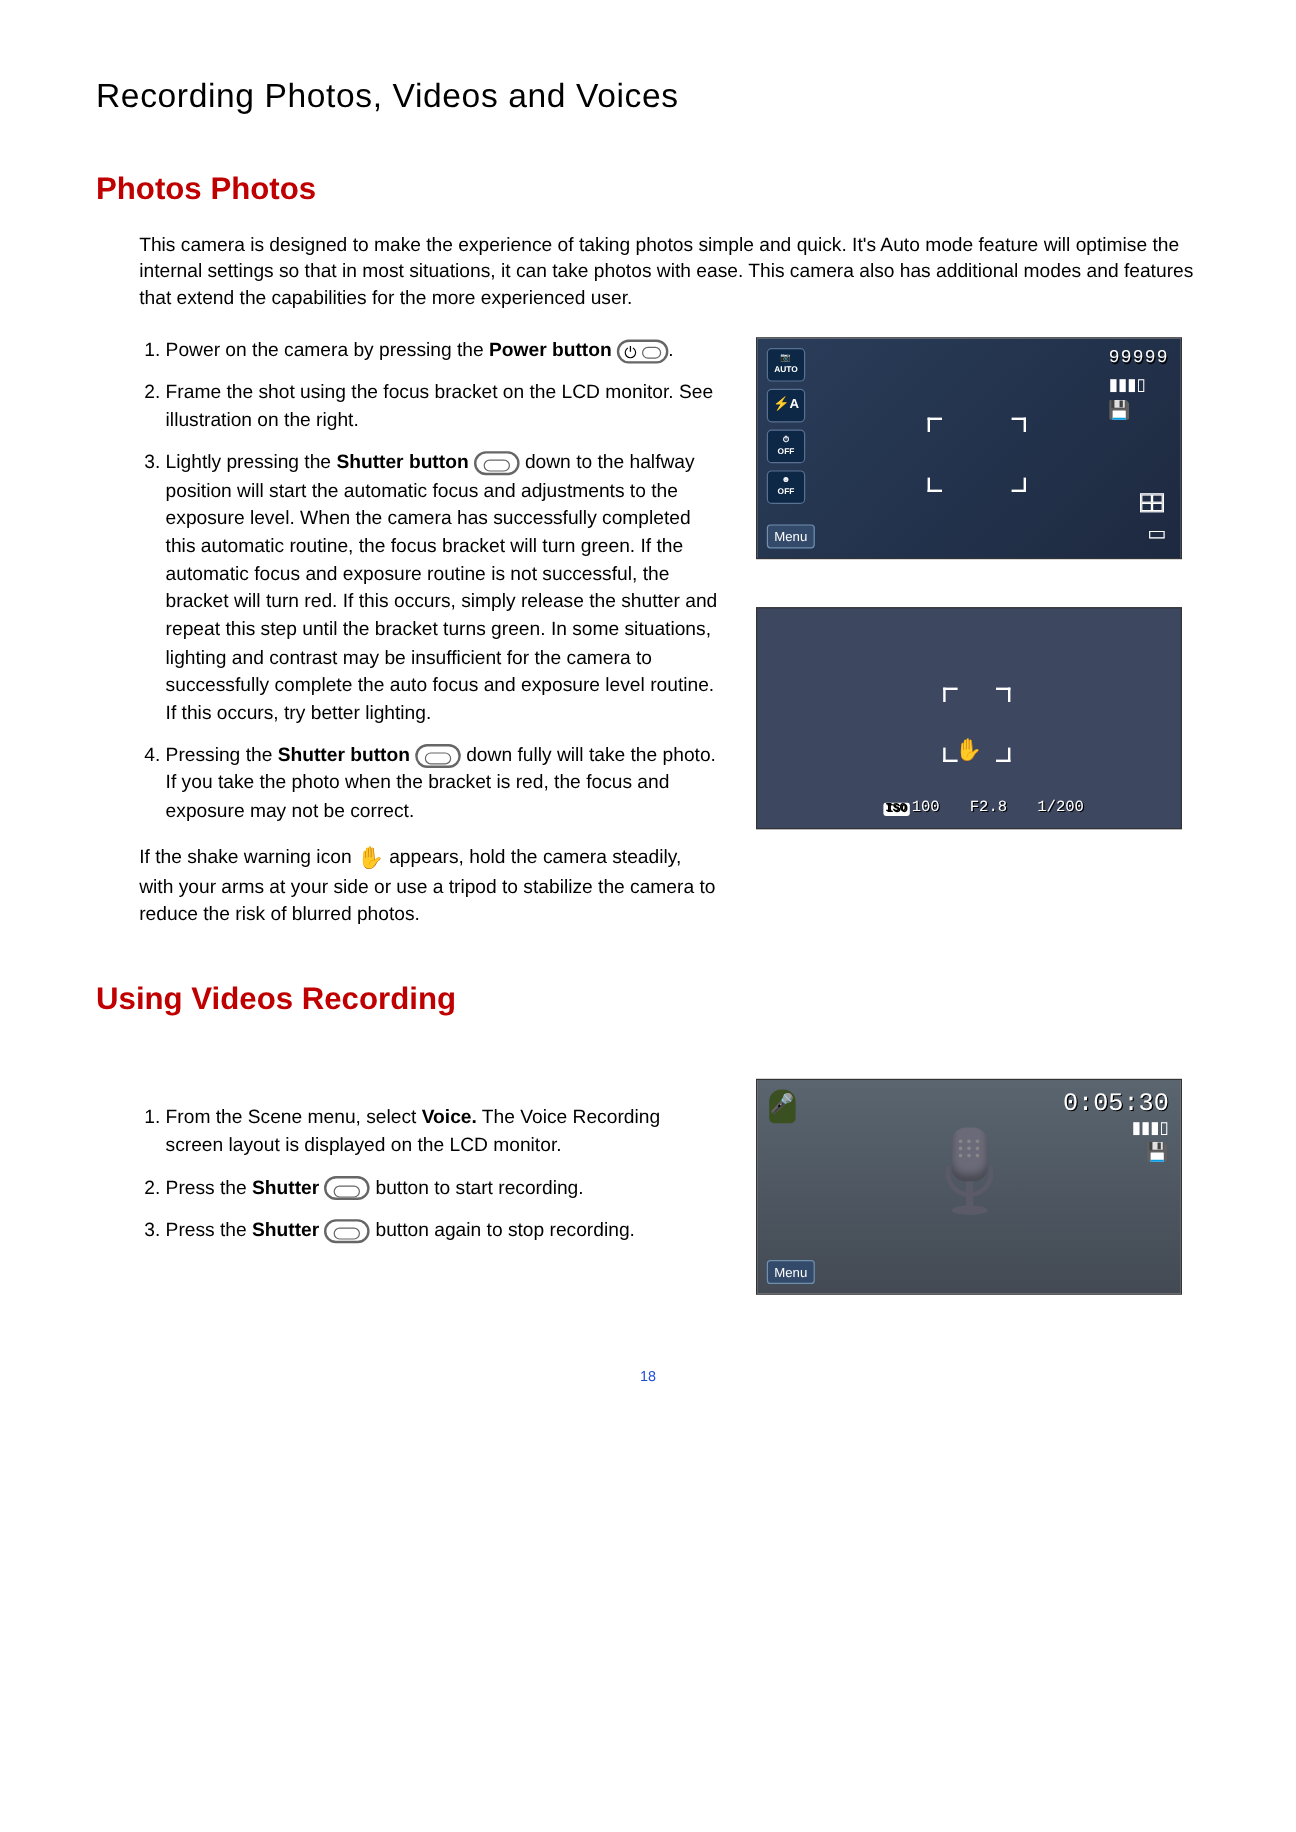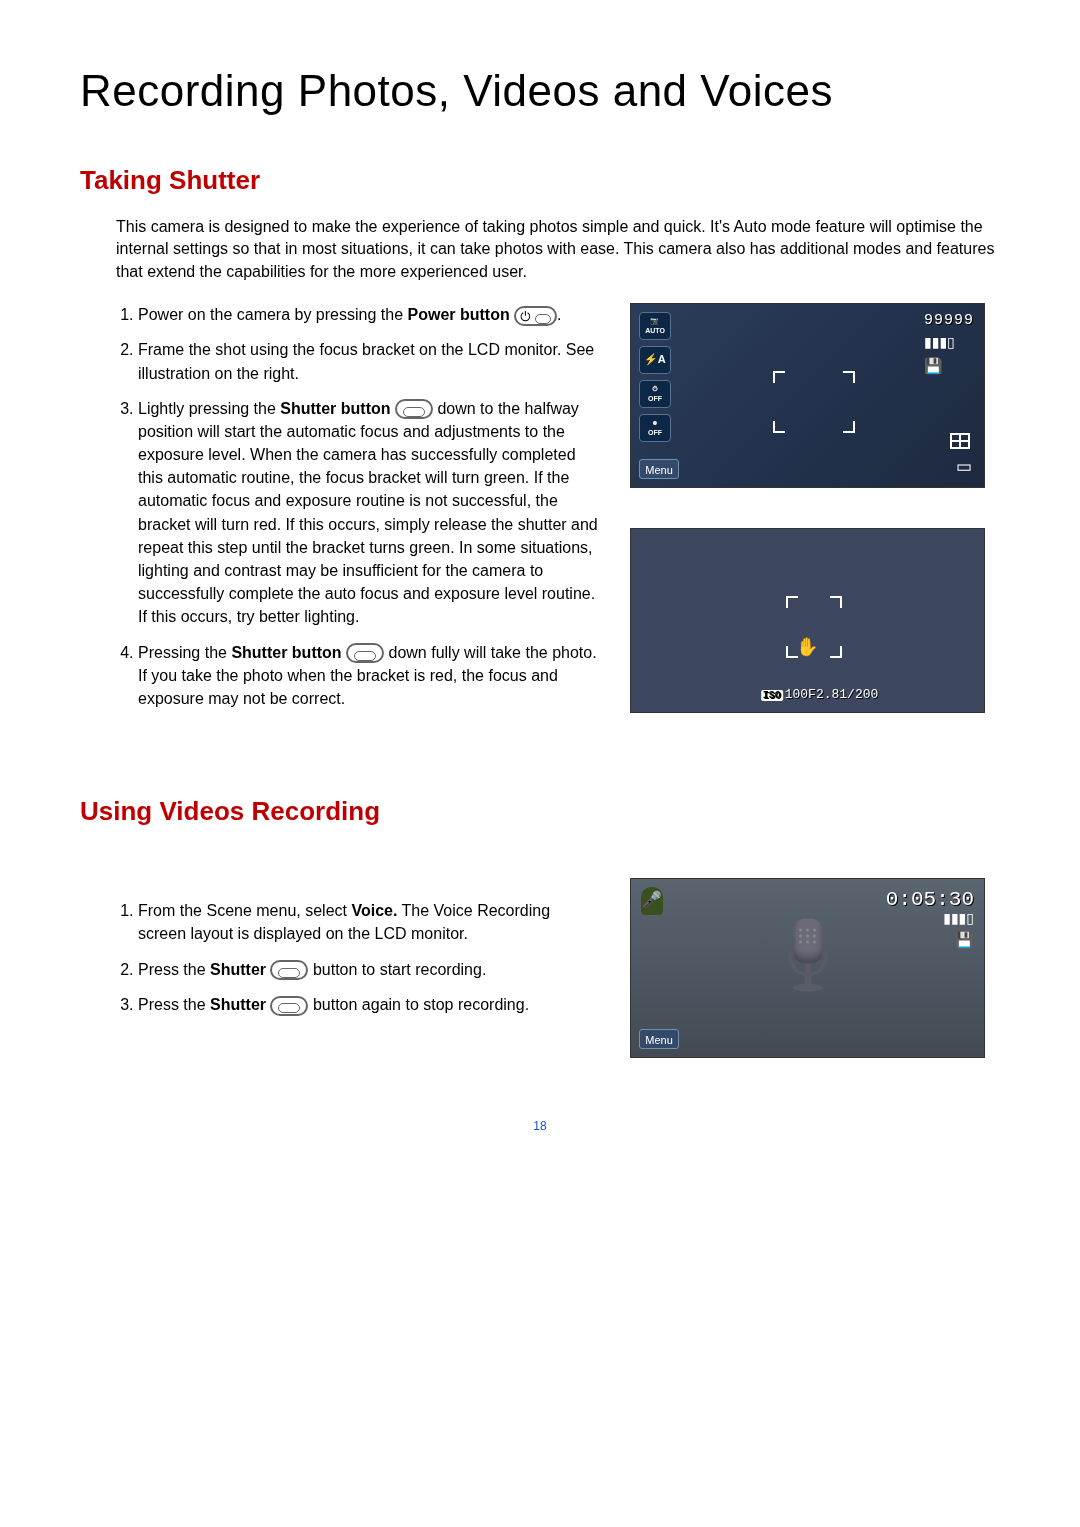--- a/index.html
+++ b/index.html
@@ -7,21 +7,21 @@
     font-family: Arial, Helvetica, sans-serif;
     background: #fff;
     width: 1080px;
     margin: 0 auto;
     padding: 60px 80px 40px 80px;
     color: #000;
     font-size: 16px;
     line-height: 1.4;
   }
   h1 {
-    font-size: 44px;
+    font-size: 28px;
     font-weight: 400;
     margin-bottom: 40px;
     letter-spacing: 0.5px;
   }
   h2 {
     font-size: 26px;
     font-weight: 700;
     color: #c00000;
     margin-bottom: 18px;
   }
@@ -185,20 +185,21 @@
     position: absolute;
     left: 50%; top: 58%;
     transform: translateX(-50%);
     font-size: 18px;
   }
   .exp-row {
     position: absolute;
     left: 50%; bottom: 8px;
     transform: translateX(-50%);
     display: flex;
+    gap: 25px;
     font-size: 13px;
     font-family: 'Courier New', monospace;
     text-shadow: 1px 1px 0 #000;
     padding-left: 24px;
   }
   .iso-badge {
     background: #fff;
     color: #000;
     font-weight: bold;
     padding: 0 2px;
@@ -279,41 +280,44 @@
     margin-top: 60px;
     color: #1d4ed8;
   }
   .flash-a { font-family: Arial; }
 </style>
 </head>
 <body>
 
 <h1>Recording Photos, Videos and Voices</h1>
 
-<h2>Taking Shutter</h2>
+<h2>Photos Photos</h2>
 
 <p class="intro">This camera is designed to make the experience of taking photos simple and quick.  It's Auto mode feature will optimise the internal settings so that in most situations, it can take photos with ease.  This camera also has additional modes and features that extend the capabilities for the more experienced user.</p>
 
 <div class="content-row">
   <div class="text-col">
     <ol>
       <li>
         <span>Power on the camera by pressing the </span><b>Power button</b>
         <span class="power-icon"><span class="power-sym">⏻</span> <span class="btn-icon-inner" style="width:16px"></span></span><span>.</span>
       </li>
       <li>Frame the shot using the focus bracket on the LCD monitor. See illustration on the right.</li>
       <li>
         <span>Lightly pressing the </span><b>Shutter button</b>
         <span class="btn-icon"><span class="btn-icon-inner"></span></span><span> down to the halfway position will start the automatic focus and adjustments to the exposure level.  When the camera has successfully completed this automatic routine, the focus bracket will turn green.  If the automatic focus and exposure routine is not successful, the bracket will turn red.  If this occurs, simply release the shutter and repeat this step until the bracket turns green.  In some situations, lighting and contrast may be insufficient for the camera to successfully complete the auto focus and exposure level routine.  If this occurs, try better lighting.</span>
       </li>
       <li>
         <span>Pressing the </span><b>Shutter button</b>
         <span class="btn-icon"><span class="btn-icon-inner"></span></span><span> down fully will take the photo.  If you take the photo when the bracket is red, the focus and exposure may not be correct.</span>
       </li>
     </ol>
+    <p class="shake-note">
+      <span>If the shake warning icon </span><span class="shake-icon">✋</span><span> appears, hold the camera steadily, with your arms at your side or use a tripod to stabilize the camera to reduce the risk of blurred photos.</span>
+    </p>
   </div>
 
   <div class="img-col">
 
     <div class="lcd">
       <div class="sidebar-icons">
         <div class="sbicon" style="flex-direction:column;font-size:7px;">📷<span>AUTO</span></div>
         <div class="sbicon flash-a">⚡A</div>
         <div class="sbicon" style="flex-direction:column;font-size:7px;">⏱<span>OFF</span></div>
         <div class="sbicon" style="flex-direction:column;font-size:7px;">☻<span>OFF</span></div>

